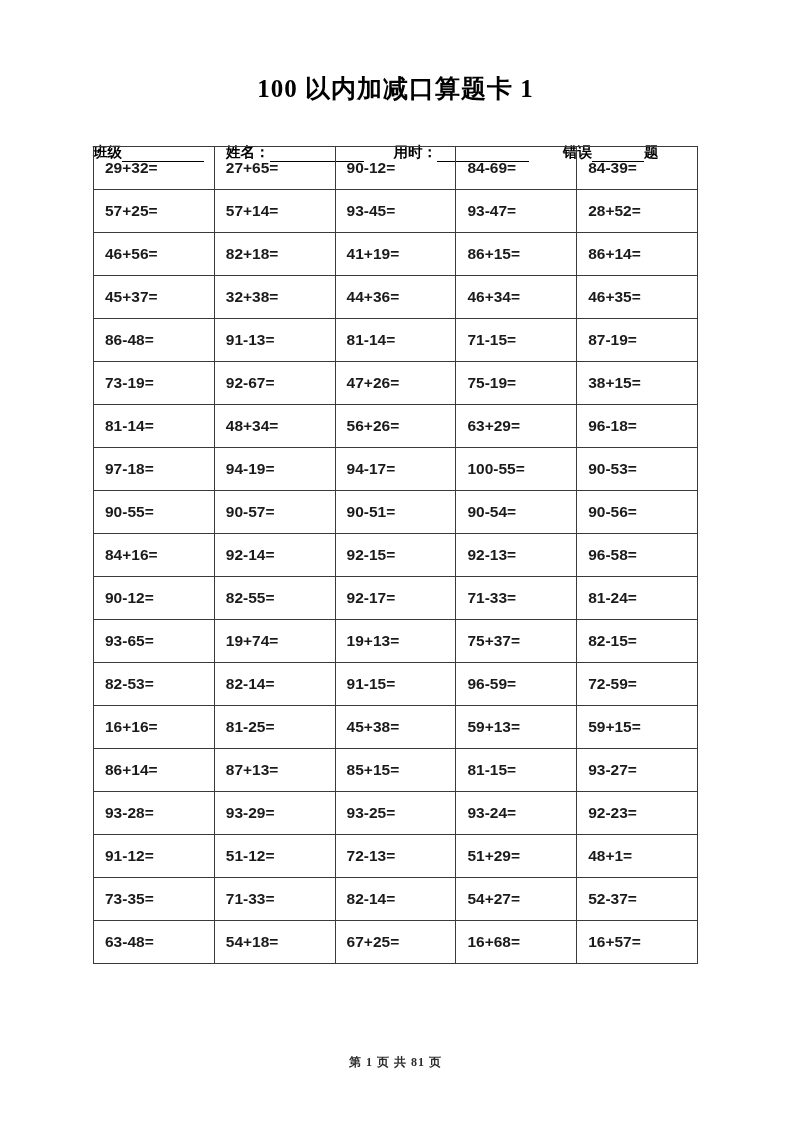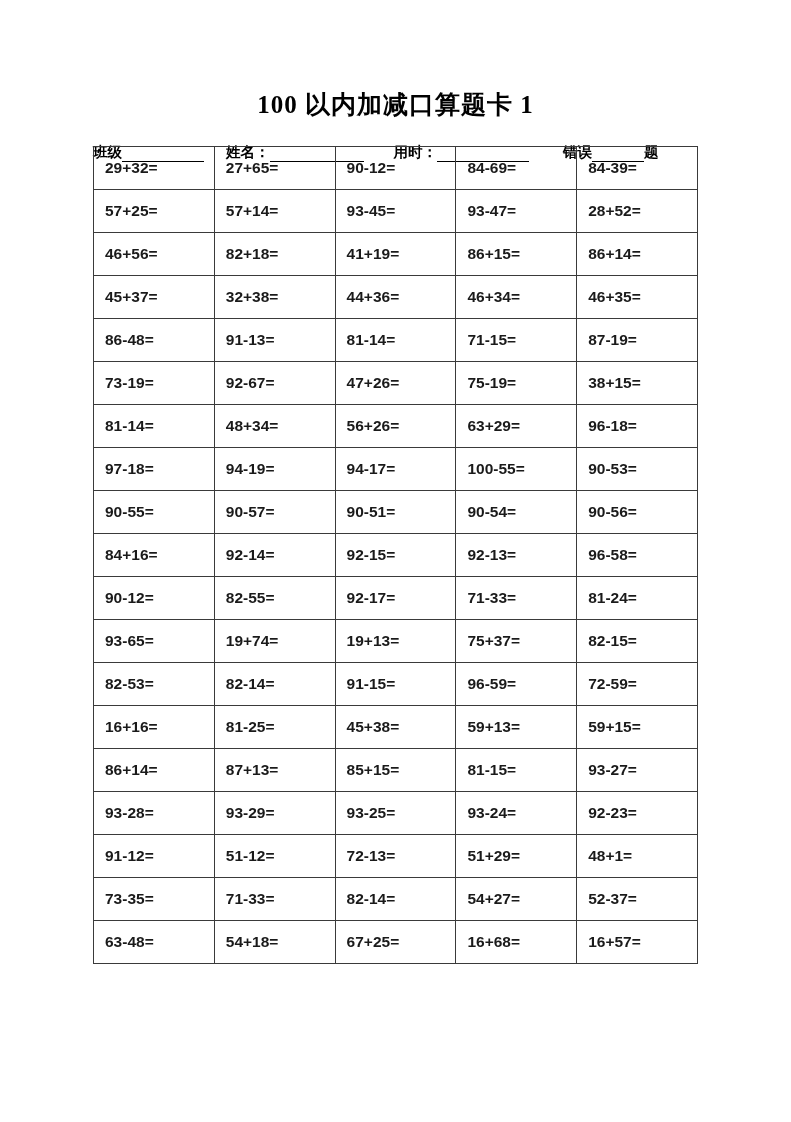--- a/index.html
+++ b/index.html
@@ -20,21 +20,21 @@
     position: absolute;
     left: 0; top: 0;
     width: 791px;
     height: 1122px;
   }
 
   
   .title {
     position: absolute;
     left: 0;
-    top: 88px;
+    top: 72px;
     width: 791px;
     text-align: center;
     font-family: "Liberation Serif", "DejaVu Serif", serif;
     font-weight: bold;
     font-size: 25px;
     letter-spacing: 1px;
     color: #000;
   }
 
   
@@ -267,16 +267,17 @@
         <tr>
           <td>63-48=</td>
           <td>54+18=</td>
           <td>67+25=</td>
           <td>16+68=</td>
           <td>16+57=</td>
         </tr>
       </tbody>
   </table>
 
+  <div class="footer-page">第 1 页 共 81 页</div>
 
   <div class="footer-url">http://zhiyugongfang.cn</div>
 
 </div>
 
 </body></html>

